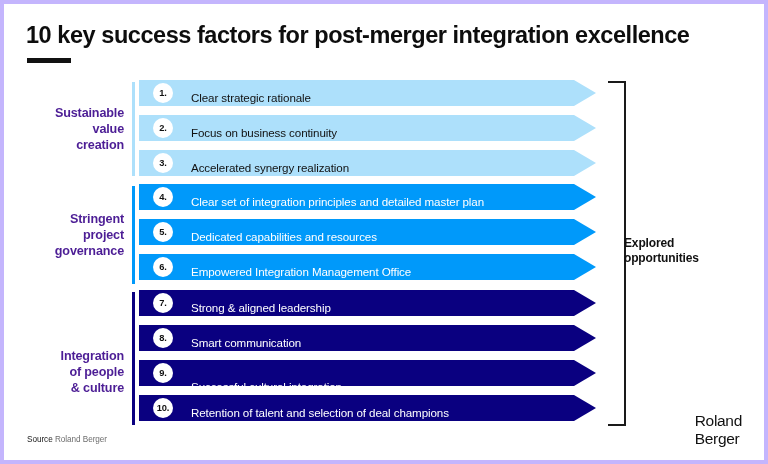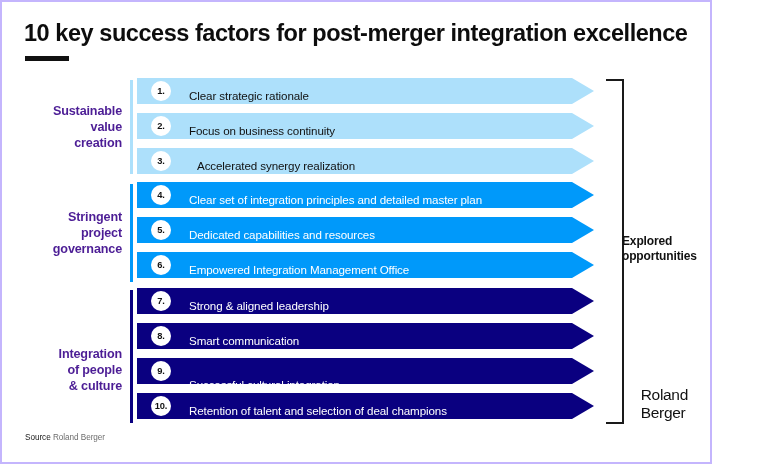--- a/index.html
+++ b/index.html
@@ -7,24 +7,24 @@
     padding: 0;
     background: #ffffff;
   }
   body {
     font-family: "Liberation Sans", sans-serif;
     -webkit-font-smoothing: antialiased;
   }
 
   #slide {
     position: relative;
-    width: 712px;
+    width: 768px;
     height: 464px;
     background: #ffffff;
-    border: 2px solid #c4b5fd;
+    border: 4px solid #c4b5fd;
     box-sizing: border-box;
     overflow: hidden;
   }
 
   
   #title {
     position: absolute;
     left: 22px;
     top: 18px;
     width: 720px;
@@ -170,21 +170,21 @@
     top: 431px;
     font-size: 8.2px;
     color: #6e6e6e;
     letter-spacing: -0.05px;
   }
   #source b { color: #1a1a1a; font-weight: normal; }
 
   #logo {
     position: absolute;
     right: 22px;
-    top: 384px;
+    top: 408px;
     text-align: left;
     font-size: 15.5px;
     font-weight: normal;
     color: #111111;
     line-height: 1.14;
     letter-spacing: -0.3px;
   }
 </style>
 </head>
 <body>
@@ -206,21 +206,21 @@
             <div class="row-label" style="color: rgb(17, 17, 17);">Clear strategic rationale</div>
           </div>
           <div class="arrow-row">
             <div class="arrow-shape" style="background: rgb(173, 224, 251);"></div>
             <div class="badge">2.</div>
             <div class="row-label" style="color: rgb(17, 17, 17);">Focus on business continuity</div>
           </div>
           <div class="arrow-row">
             <div class="arrow-shape" style="background: rgb(173, 224, 251);"></div>
             <div class="badge">3.</div>
-            <div class="row-label" style="color: rgb(17, 17, 17); margin-left: 8px;">Accelerated synergy realization</div>
+            <div class="row-label" style="color: rgb(17, 17, 17);">Accelerated synergy realization</div>
           </div>
         </div>
     </div>
 
     <div class="group" id="group-1">
       <div class="cat-label">Stringent<br>project<br>governance</div>
       <div class="accent-bar" style="background: rgb(0, 153, 250);"></div>
       <div class="rows">
           <div class="arrow-row">
             <div class="arrow-shape" style="background: rgb(0, 153, 250);"></div>

